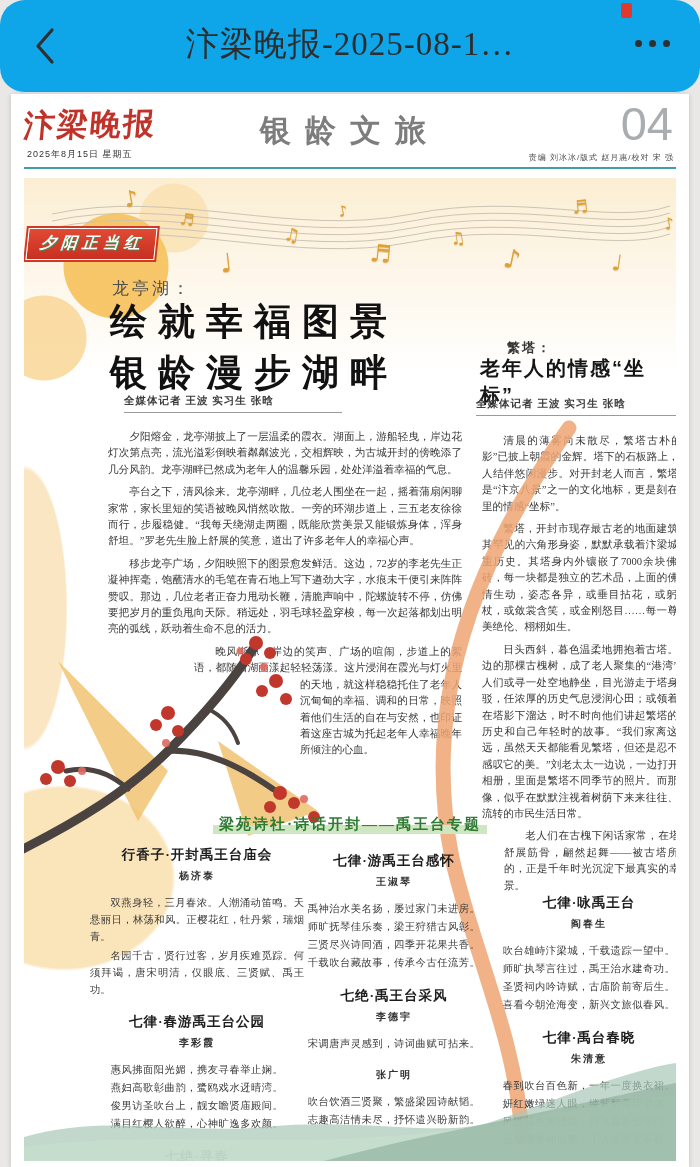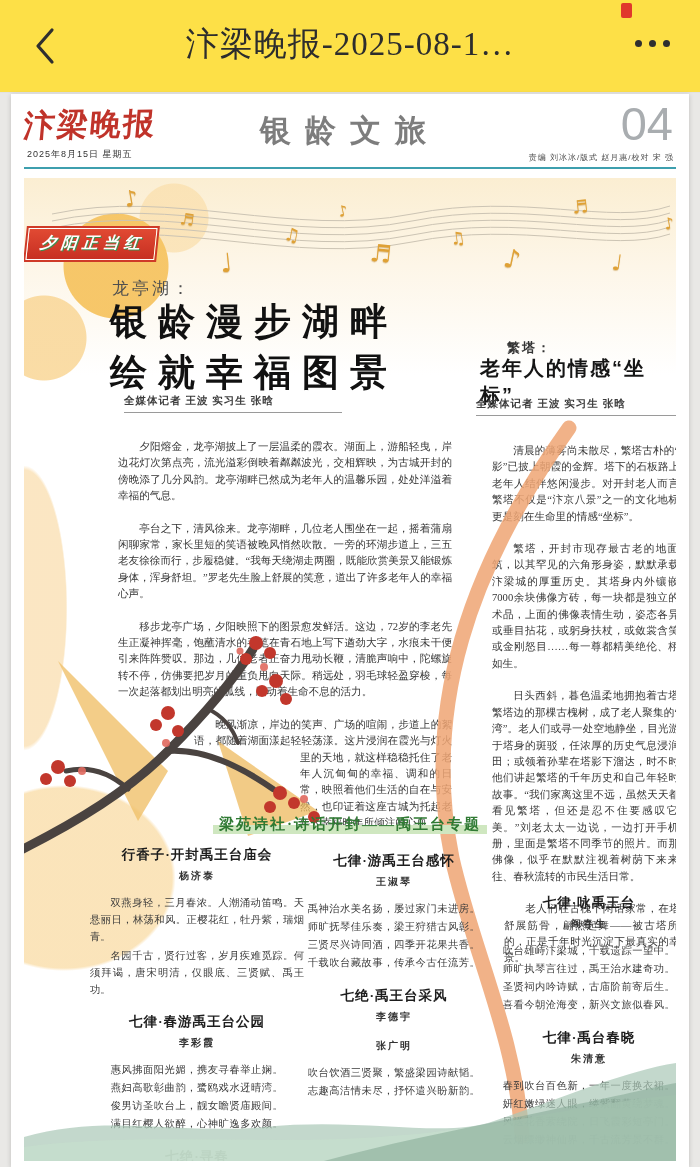--- a/index.html
+++ b/index.html
@@ -1,18 +1,18 @@
 <!DOCTYPE html>
 <html><head>
 <meta charset="utf-8">
 <style>
   html,body{margin:0;padding:0;}
   body{width:700px;height:1167px;background:#e9e8e6;font-family:"Liberation Serif","DejaVu Serif",serif;overflow:hidden;position:relative;}
   
-  .topbar{position:absolute;left:0;top:0;width:700px;height:92px;background:#fde047;border-bottom:1px solid #e2e2e2;}
+  .topbar{position:absolute;left:0;top:0;width:700px;height:92px;background:#0ea5e9;border-bottom:1px solid #e2e2e2;border-radius:25px;}
   .back{position:absolute;left:30px;top:26px;width:30px;height:40px;cursor:pointer;}
   .apptitle{position:absolute;left:0;right:0;top:22px;text-align:center;font-size:33px;color:#2d2d2d;letter-spacing:1px;}
   .more{position:absolute;right:30px;top:40px;display:flex;gap:7px;cursor:pointer;}
   .more i{width:7px;height:7px;border-radius:50%;background:#2f2f2f;display:block;}
   .redchip{position:absolute;right:68px;top:3px;width:11px;height:15px;border-radius:2px;}
   
   .page{position:absolute;left:11px;top:94px;width:678px;height:1073px;background:#ffffff;box-shadow:0 1px 5px rgba(0,0,0,.18);}
   .logo{position:absolute;left:13px;top:10px;font-size:31px;font-weight:bold;color:#c0332a;transform:skewX(-6deg) rotate(-1deg);letter-spacing:2px;}
   .dateline{position:absolute;left:16px;top:54px;font-size:9px;color:#333;letter-spacing:1px;font-family:"Liberation Sans",sans-serif;}
   .section{position:absolute;left:0;right:0;top:16px;text-align:center;font-size:31px;font-weight:bold;color:#7d7d7d;letter-spacing:14px;}
@@ -29,21 +29,21 @@
     linear-gradient(180deg,#fbeed2 0%,#fdf6e8 9%,#ffffff 20%,#ffffff 100%);}
   .staff{position:absolute;left:28px;top:6px;pointer-events:none;}
   .note{position:absolute;color:#dfa135;text-shadow:0 1px 1px rgba(180,120,20,.4);font-family:"DejaVu Sans",sans-serif;}
   .badge{position:absolute;left:3px;top:50px;background:linear-gradient(#e14a33,#c72f22);color:#fff;font-weight:bold;font-style:italic;font-size:16px;letter-spacing:5px;padding:4px 10px 5px 12px;border:1px solid #ffffff;outline:2px solid #cf3a28;transform:skewX(-6deg);text-shadow:1px 1px 0 #3f8f4f;}
   .kicker-l{position:absolute;left:88px;top:99px;font-size:17px;color:#4f4f4f;letter-spacing:3px;}
   .headline-l{position:absolute;left:86px;top:118px;font-size:37px;line-height:51px;font-weight:bold;color:#111;letter-spacing:11px;font-family:"Liberation Sans",sans-serif;}
   .byline{font-size:10.5px;font-weight:bold;color:#3d3d3d;font-family:"Liberation Sans",sans-serif;border-bottom:1px solid #9a9a9a;padding-bottom:4px;letter-spacing:1px;}
   .byline-l{position:absolute;left:100px;top:216px;width:218px;}
   .byline-r{position:absolute;left:452px;top:219px;width:226px;}
   .body-col{font-size:10.6px;line-height:16.4px;color:#363636;text-align:justify;}
-  .body-col p{margin:16px;text-indent:2em;}
+  .body-col p{margin:6px;text-indent:2em;}
   .left-body{position:absolute;left:78px;top:245px;width:366px;}
   .kicker-r{position:absolute;left:483px;top:161px;font-size:13px;font-weight:bold;color:#333;letter-spacing:2px;font-family:"Liberation Sans",sans-serif;}
   .headline-r{position:absolute;left:456px;top:177px;font-size:20px;font-weight:bold;color:#151515;letter-spacing:2px;font-family:"Liberation Sans",sans-serif;}
   .right-body{position:absolute;left:452px;top:249px;width:230px;}
   .right-body p.last{margin-left:28px;margin-right:4px;}
   .sp1{float:left;width:92px;height:34px;}
   .sp2{float:left;clear:left;width:198px;height:106px;}
   .arc,.blossom,.mountains{position:absolute;pointer-events:none;}
   .arc{left:0;top:0;}
   .blossom{left:-6px;top:443px;}
@@ -108,22 +108,22 @@
         <span class="note" style="left: 452px; top: 60px; font-size: 26px; transform: rotate(12deg); position: absolute;">♪</span>
         <span class="note" style="left: 520px; top: 12px; font-size: 18px; transform: rotate(-6deg); position: absolute;">♬</span>
         <span class="note" style="left: 560px; top: 66px; font-size: 22px; transform: rotate(8deg); position: absolute;">♩</span>
         <span class="note" style="left: 612px; top: 30px; font-size: 16px; transform: rotate(-10deg); position: absolute;">♪</span>
       </div>
 
     <div class="badge">夕阳正当红</div>
 
     <div class="kicker-l">龙亭湖：</div>
     <div class="headline-l">
+      <div>绘就幸福图景</div>
       <div>银龄漫步湖畔</div>
-      <div>绘就幸福图景</div>
     </div>
     <div class="byline byline-l">全媒体记者 王波 实习生 张晗</div>
     <div class="body-col left-body">
       <p>夕阳熔金，龙亭湖披上了一层温柔的霞衣。湖面上，游船轻曳，岸边花灯次第点亮，流光溢彩倒映着粼粼波光，交相辉映，为古城开封的傍晚添了几分风韵。龙亭湖畔已然成为老年人的温馨乐园，处处洋溢着幸福的气息。</p>
       <p>亭台之下，清风徐来。龙亭湖畔，几位老人围坐在一起，摇着蒲扇闲聊家常，家长里短的笑语被晚风悄然吹散。一旁的环湖步道上，三五老友徐徐而行，步履稳健。“我每天绕湖走两圈，既能欣赏美景又能锻炼身体，浑身舒坦。”罗老先生脸上舒展的笑意，道出了许多老年人的幸福心声。</p>
       <p>移步龙亭广场，夕阳映照下的图景愈发鲜活。这边，72岁的李老先生正凝神挥毫，饱蘸清水的毛笔在青石地上写下遒劲大字，水痕未干便引来阵阵赞叹。那边，几位老者正奋力甩动长鞭，清脆声响中，陀螺旋转不停，仿佛要把岁月的重负甩向天际。稍远处，羽毛球轻盈穿梭，每一次起落都划出明亮的弧线，跃动着生命不息的活力。</p>
       <div class="sp1"></div>
       <div class="sp2"></div>
       <p>晚风渐凉，岸边的笑声、广场的喧闹，步道上的絮语，都随着湖面漾起轻轻荡漾。这片浸润在霞光与灯火里的天地，就这样稳稳托住了老年人沉甸甸的幸福、调和的日常，映照着他们生活的自在与安然，也印证着这座古城为托起老年人幸福晚年所倾注的心血。</p>
     </div>
@@ -208,20 +208,21 @@
         <div class="poem-title">七律·游禹王台感怀</div>
         <div class="poem-author">王淑琴</div>
         <div class="poem-line">禹神治水美名扬，屡过家门未进房。</div>
         <div class="poem-line">师旷抚琴佳乐奏，梁王狩猎古风彰。</div>
         <div class="poem-line">三贤尽兴诗同酒，四季开花果共香。</div>
         <div class="poem-line">千载吹台藏故事，传承今古任流芳。</div>
       </div>
       <div class="poem">
         <div class="poem-title">七绝·禹王台采风</div>
         <div class="poem-author">李德宇</div>
+        <div class="poem-line">宋调唐声灵感到，诗词曲赋可拈来。</div>
       </div>
       <div class="poem">
         <div class="poem-author">张广明</div>
         <div class="poem-line">吹台饮酒三贤聚，繁盛梁园诗献韬。</div>
         <div class="poem-line">志趣高洁情未尽，抒怀遣兴盼新韵。</div>
       </div>
     </div>
 
     <div class="pcol pcol3">
       <div class="poem">

